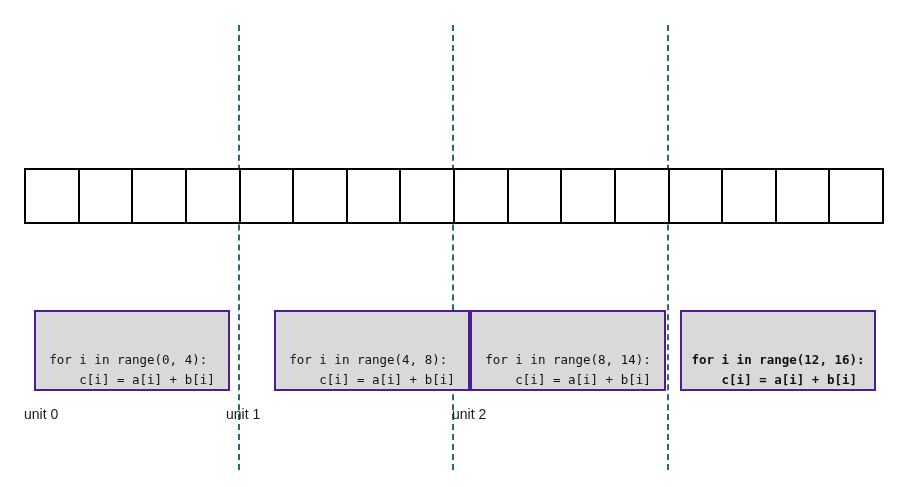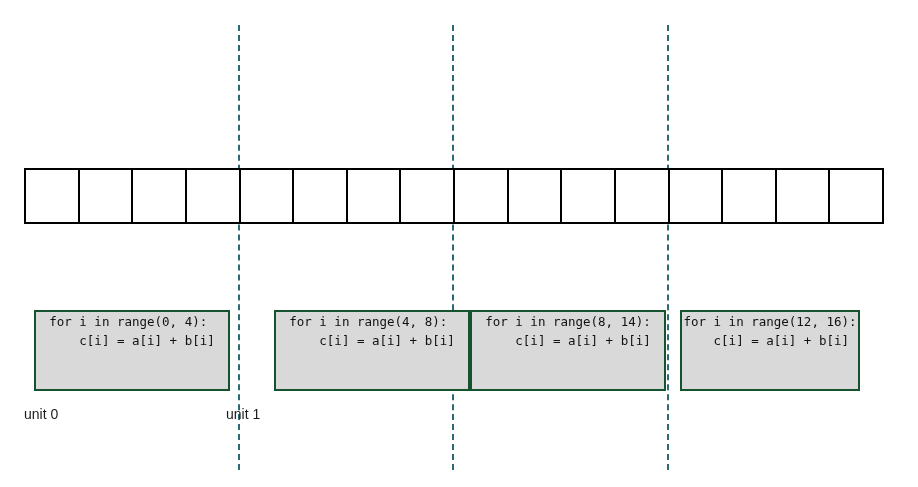--- a/index.html
+++ b/index.html
@@ -46,23 +46,23 @@
     border-right: none;
   }
 
   
   .code-box {
     position: absolute;
     top: 310px;
     height: 81px;
     box-sizing: border-box;
     background: #d9d9d9;
-    border: 2px solid #14532d;
+    border: 2px solid #4c1d95;
     display: flex;
-    align-items: flex-start;
+    align-items: flex-end;
     justify-content: center;
   }
   .code-box pre {
     margin: 0;
     font-family: "DejaVu Sans Mono", "Liberation Mono", monospace;
     font-size: 12.5px;
     line-height: 1.55;
     color: #111111;
     white-space: pre;
   }
@@ -81,21 +81,21 @@
 
   
   .g0 { left: 24px;  width: 214px; }
   .g1 { left: 226px; width: 214px; }
   .g2 { left: 452px; width: 215px; }
   .g3 { left: 667px; width: 217px; }
 
   .cb0 { left: 34px;  width: 196px; }
   .cb1 { left: 262px; width: 196px; margin-left: 12px; }
   .cb2 { left: 470px; width: 196px; }
-  .cb3 { left: 680px; width: 180px; }
+  .cb3 { left: 680px; width: 196px; font-weight: bold; }
 </style>
 </head>
 <body>
 
 <div id="canvas">
 
   <div class="divider g-d1" style="left:238px;"></div>
   <div class="divider g-d2" style="left:452px;"></div>
   <div class="divider g-d3" style="left:667px;"></div>
 
@@ -130,14 +130,15 @@
     <pre>for i in range(8, 14):
     c[i] = a[i] + b[i]</pre>
   </div>
   <div class="code-box cb3">
     <pre>for i in range(12, 16):
     c[i] = a[i] + b[i]</pre>
   </div>
 
   <div class="unit-label g0">unit 0</div>
   <div class="unit-label g1">unit 1</div>
+  <div class="unit-label g2">unit 2</div>
 
 </div>
 
 </body></html>

